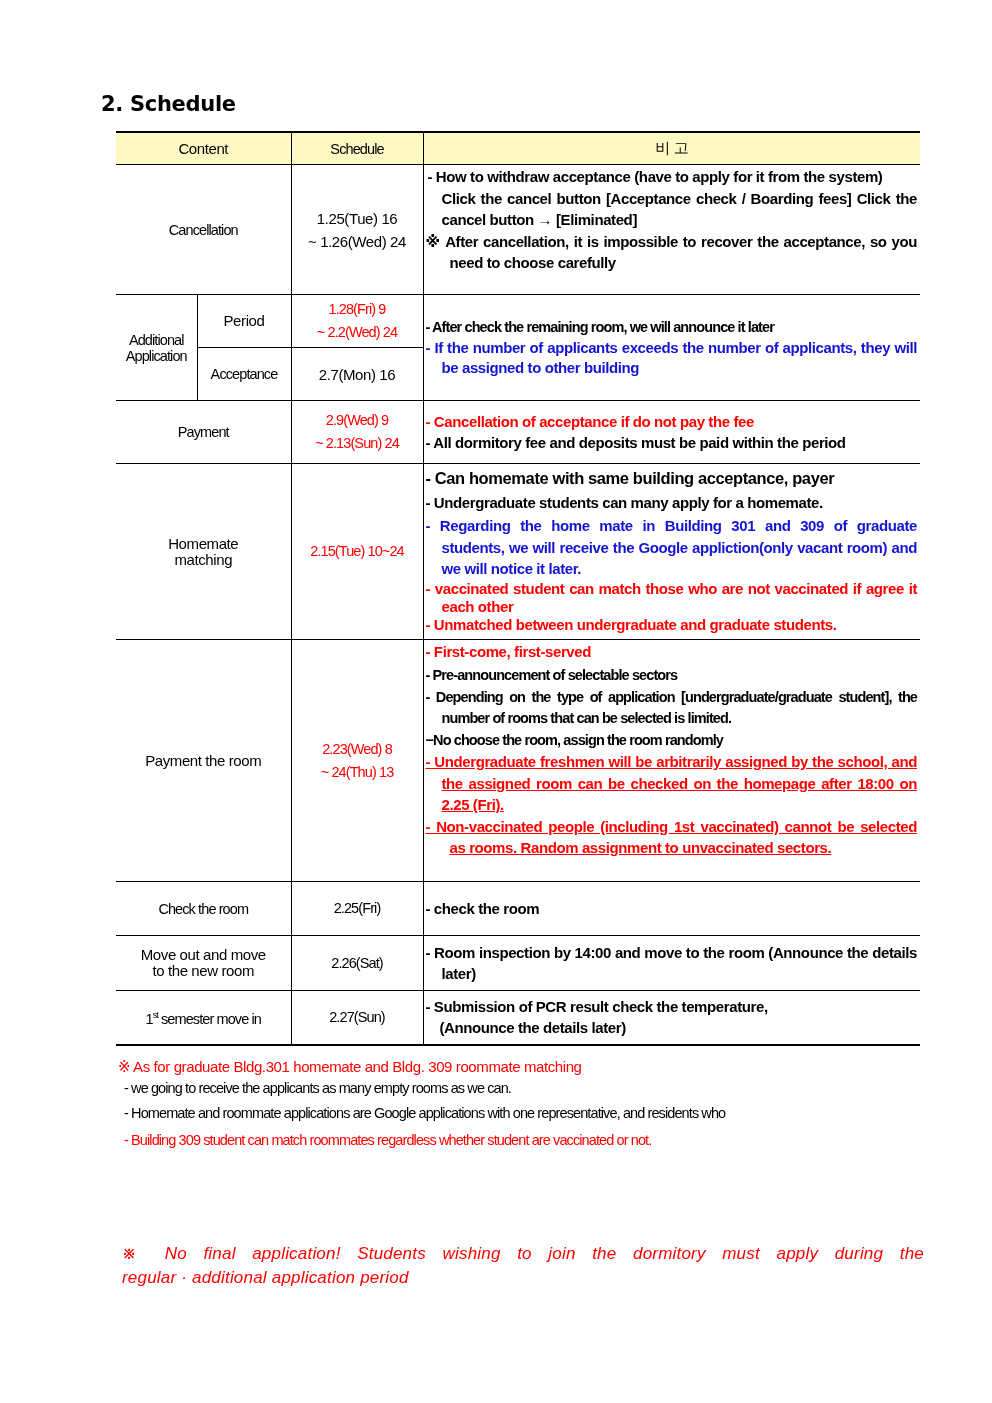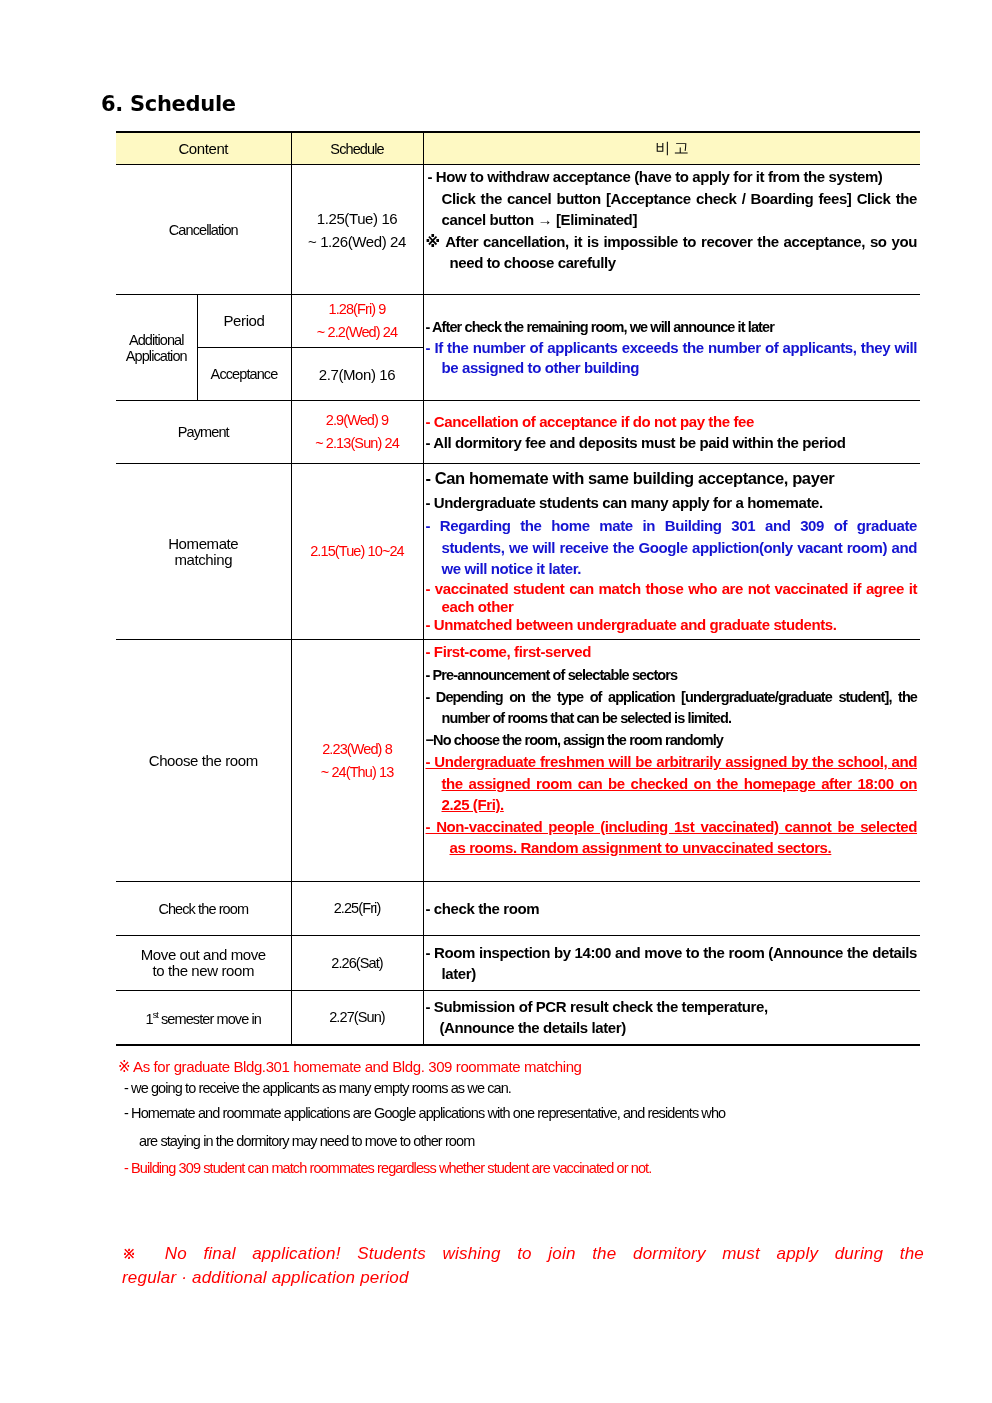--- a/index.html
+++ b/index.html
@@ -28,21 +28,21 @@
   .below .hdr { line-height: 20px; }
   .below .sub { padding-left: 6px; }
   .below .cont { padding-left: 21px; }
   .final { position: absolute; left: 122px; top: 1242px; width: 802px; font-size: 17px; font-style: italic; color: #ff0000; line-height: 24px; text-align: justify; letter-spacing: 0.2px; }
   .final .first { text-align-last: justify; }
   sup { font-size: 9px; }
 </style>
 </head>
 <body>
 
-<div class="title">6. Schedule</div>
+<div class="title">2. Schedule</div>
 
 <table class="sched">
   <colgroup>
     <col style="width:81px">
       <col style="width:94px">
       <col style="width:132px">
       <col style="width:497px">
   </colgroup>
   <tbody>
       <tr>
@@ -101,21 +101,21 @@
     <td class="notes">
       <div class="line ind big" style="line-height:26px;">- Can homemate with same building acceptance, payer</div>
       <div class="line ind" style="line-height:24px;">- Undergraduate students can many apply for a homemate.</div>
       <div class="line ind blue">- Regarding the home mate in Building 301 and 309 of graduate students, we will receive the Google appliction(only vacant room) and we will notice it later.</div>
       <div class="line ind red" style="line-height:18px;">- vaccinated student can match those who are not vaccinated if agree it each other</div>
       <div class="line ind red" style="line-height:18px;">- Unmatched between undergraduate and graduate students.</div>
     </td>
   </tr>
 
   <tr style="height:242px">
-    <td colspan="2" class="c">Choose the room</td>
+    <td colspan="2" class="c">Payment the room</td>
     <td class="sch red narrow">
       <div>2.23(Wed) 8</div>
       <div>~ 24(Thu) 13</div>
     </td>
     <td class="notes">
       <div class="line ind red">- First-come, first-served</div>
       <div class="line ind narrow" style="line-height:24px;">- Pre-announcement of selectable sectors</div>
       <div class="line ind narrow">- Depending on the type of application [undergraduate/graduate student], the number of rooms that can be selected is limited.</div>
       <div class="line ind narrow">−No choose the room, assign the room randomly</div>
       <div class="line ind red u">- Undergraduate freshmen will be arbitrarily assigned by the school, and the assigned room can be checked on the homepage after 18:00 on 2.25 (Fri).</div>
@@ -152,20 +152,19 @@
       <div class="line" style="padding-left:14px;">(Announce the details later)</div>
     </td>
   </tr>
 </tbody>
   </table>
 
 <div class="below">
   <div class="hdr red">※ As for graduate Bldg.301 homemate and Bldg. 309 roommate matching</div>
   <div class="sub narrow" style="line-height:22px;">- we going to receive the applicants as many empty rooms as we can.</div>
   <div class="l sub narrow" style="line-height:28px;">- Homemate and roommate applications are Google applications with one representative, and residents who</div>
-  <div class="l cont narrow" style="line-height:28px;">are staying in the dormitory may need to move to other room</div>
   <div class="l sub narrow red">- Building 309 student can match roommates regardless whether student are vaccinated or not.</div>
 </div>
 
 <div class="final">
   <div class="first">※ No final application! Students wishing to join the dormitory must apply during the</div>
   <div>regular · additional application period</div>
 </div>
 
 </body></html>

